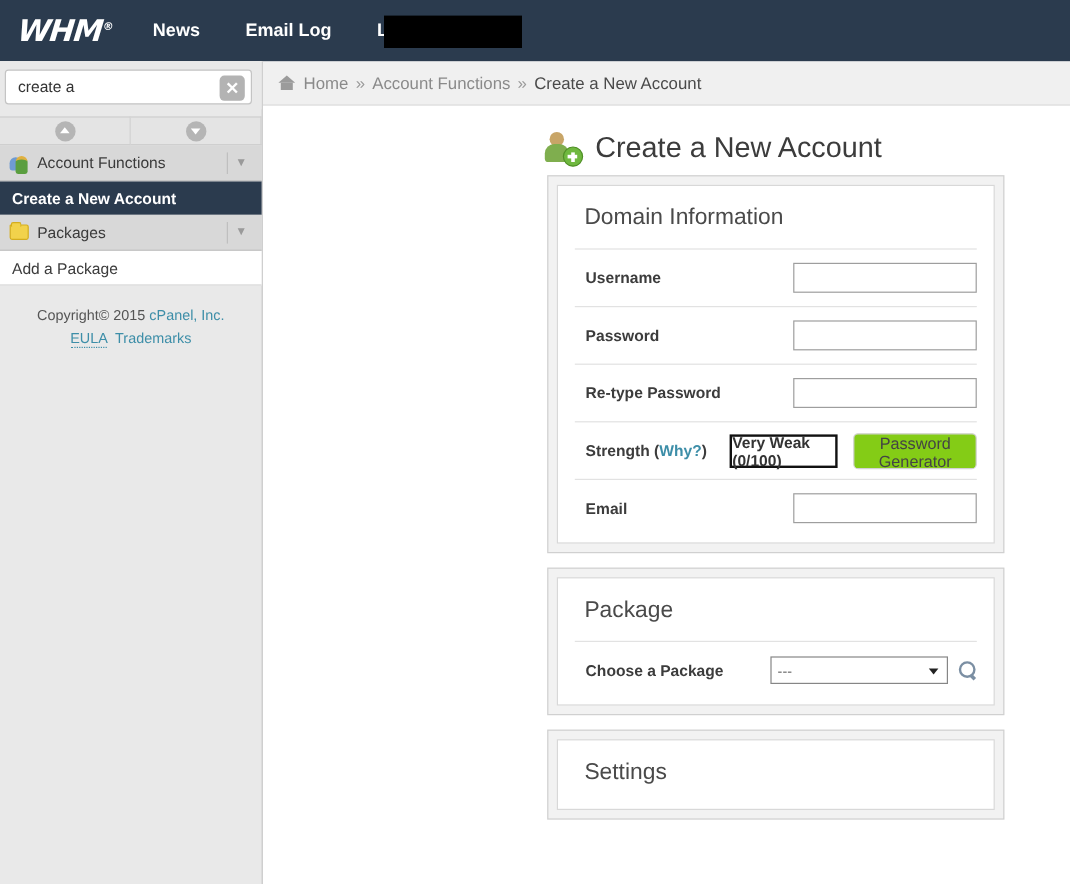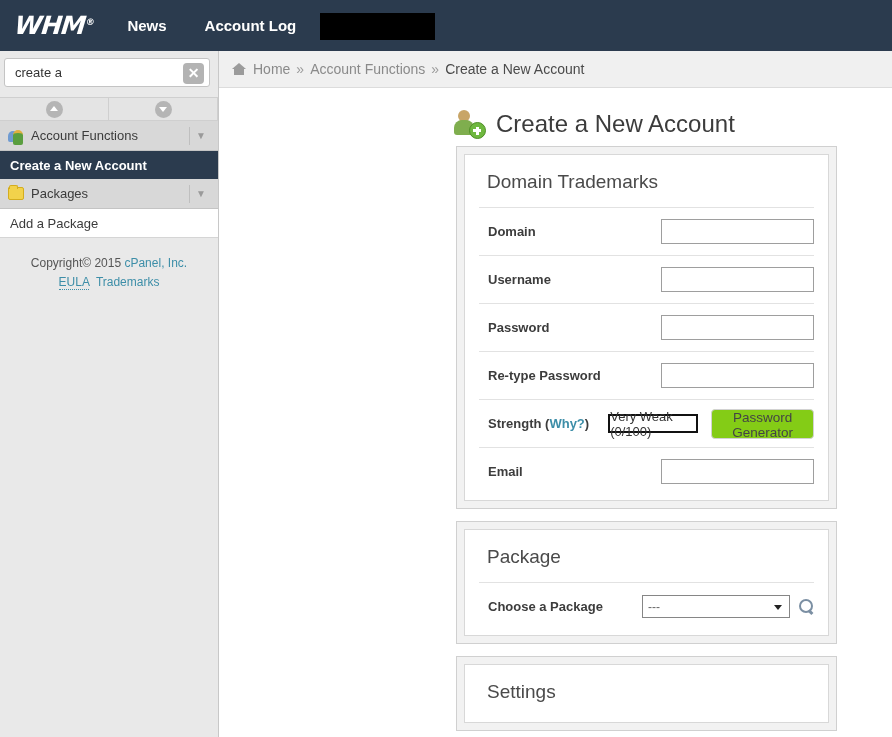--- a/index.html
+++ b/index.html
@@ -401,28 +401,29 @@
     border: 1px solid #9e9e9e;
     background: #ffffff;
     outline: 0;
     font-family: "Liberation Sans", sans-serif;
     font-size: 13px;
     padding: 0 4px;
     color: #333;
   }
   .strength-box {
     width: 151px;
-    height: 19px;
+    height: 28px;
     border: 2px solid #111111;
     background: #ffffff;
     display: flex;
     align-items: center;
     justify-content: center;
     font-size: 13px;
     color: #333;
+    font-weight: bold;
   }
   .gen-button {
     margin-left: 13px;
     height: 30px;
     padding: 0 14px;
     background: #84cc16;
     border: 1px solid #d2d2d2;
     border-radius: 4px;
     font-family: "Liberation Sans", sans-serif;
     font-size: 13.5px;
@@ -474,21 +475,21 @@
   }
 </style>
 </head>
 <body>
 
 <div id="top-header">
   <div id="whm-logo">
     <span>WHM</span><span class="reg">®</span>
   </div>
   <a class="nav-link" href="#">News</a>
-  <a class="nav-link" href="#">Account Log</a>
+  <a class="nav-link" href="#">Email Log</a>
   <a class="nav-link" href="#">Logout</a>
   <div id="redaction-bar"></div>
 </div>
 
 <div id="body-wrap">
 
   <div id="sidebar">
 
     <div id="search-row">
       <div id="search-box">
@@ -552,26 +553,22 @@
       <span class="icon-user-add">
         <span class="head"></span>
         <span class="body"></span>
         <span class="badge"></span>
       </span>
       <span id="page-title">Create a New Account</span>
     </div>
 
     <div class="panel-outer">
       <div class="panel-inner">
-        <div class="panel-heading">Domain Trademarks</div>
-
-        <div class="form-row">
-          <span class="form-label">Domain</span>
-          <input class="txt-input" type="text" value="" style="">
-        </div>
+        <div class="panel-heading">Domain Information</div>
+
 
         <div class="form-row">
           <span class="form-label">Username</span>
           <input class="txt-input" type="text" value="" style="">
         </div>
 
         <div class="form-row">
           <span class="form-label">Password</span>
           <input class="txt-input" type="password" value="" style="">
         </div>

